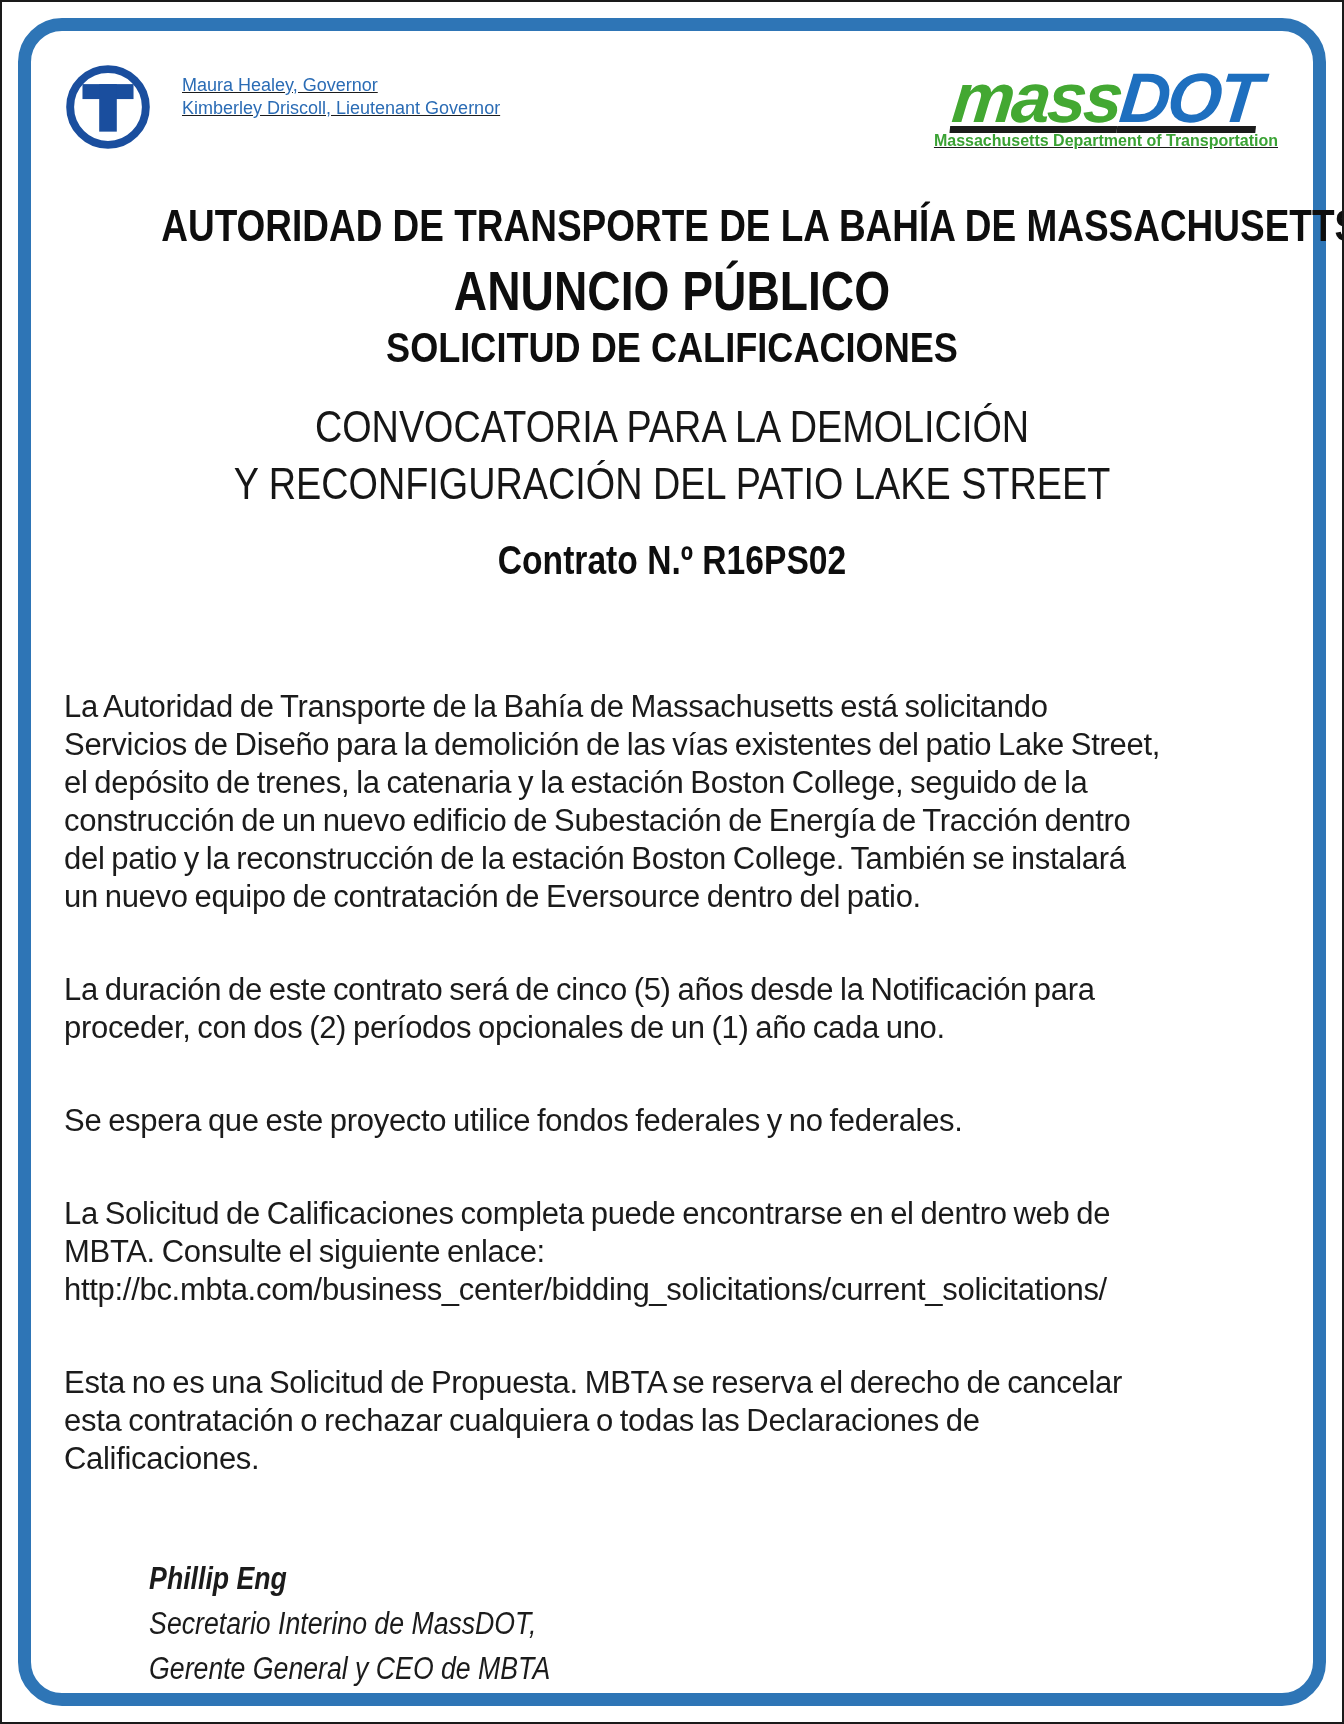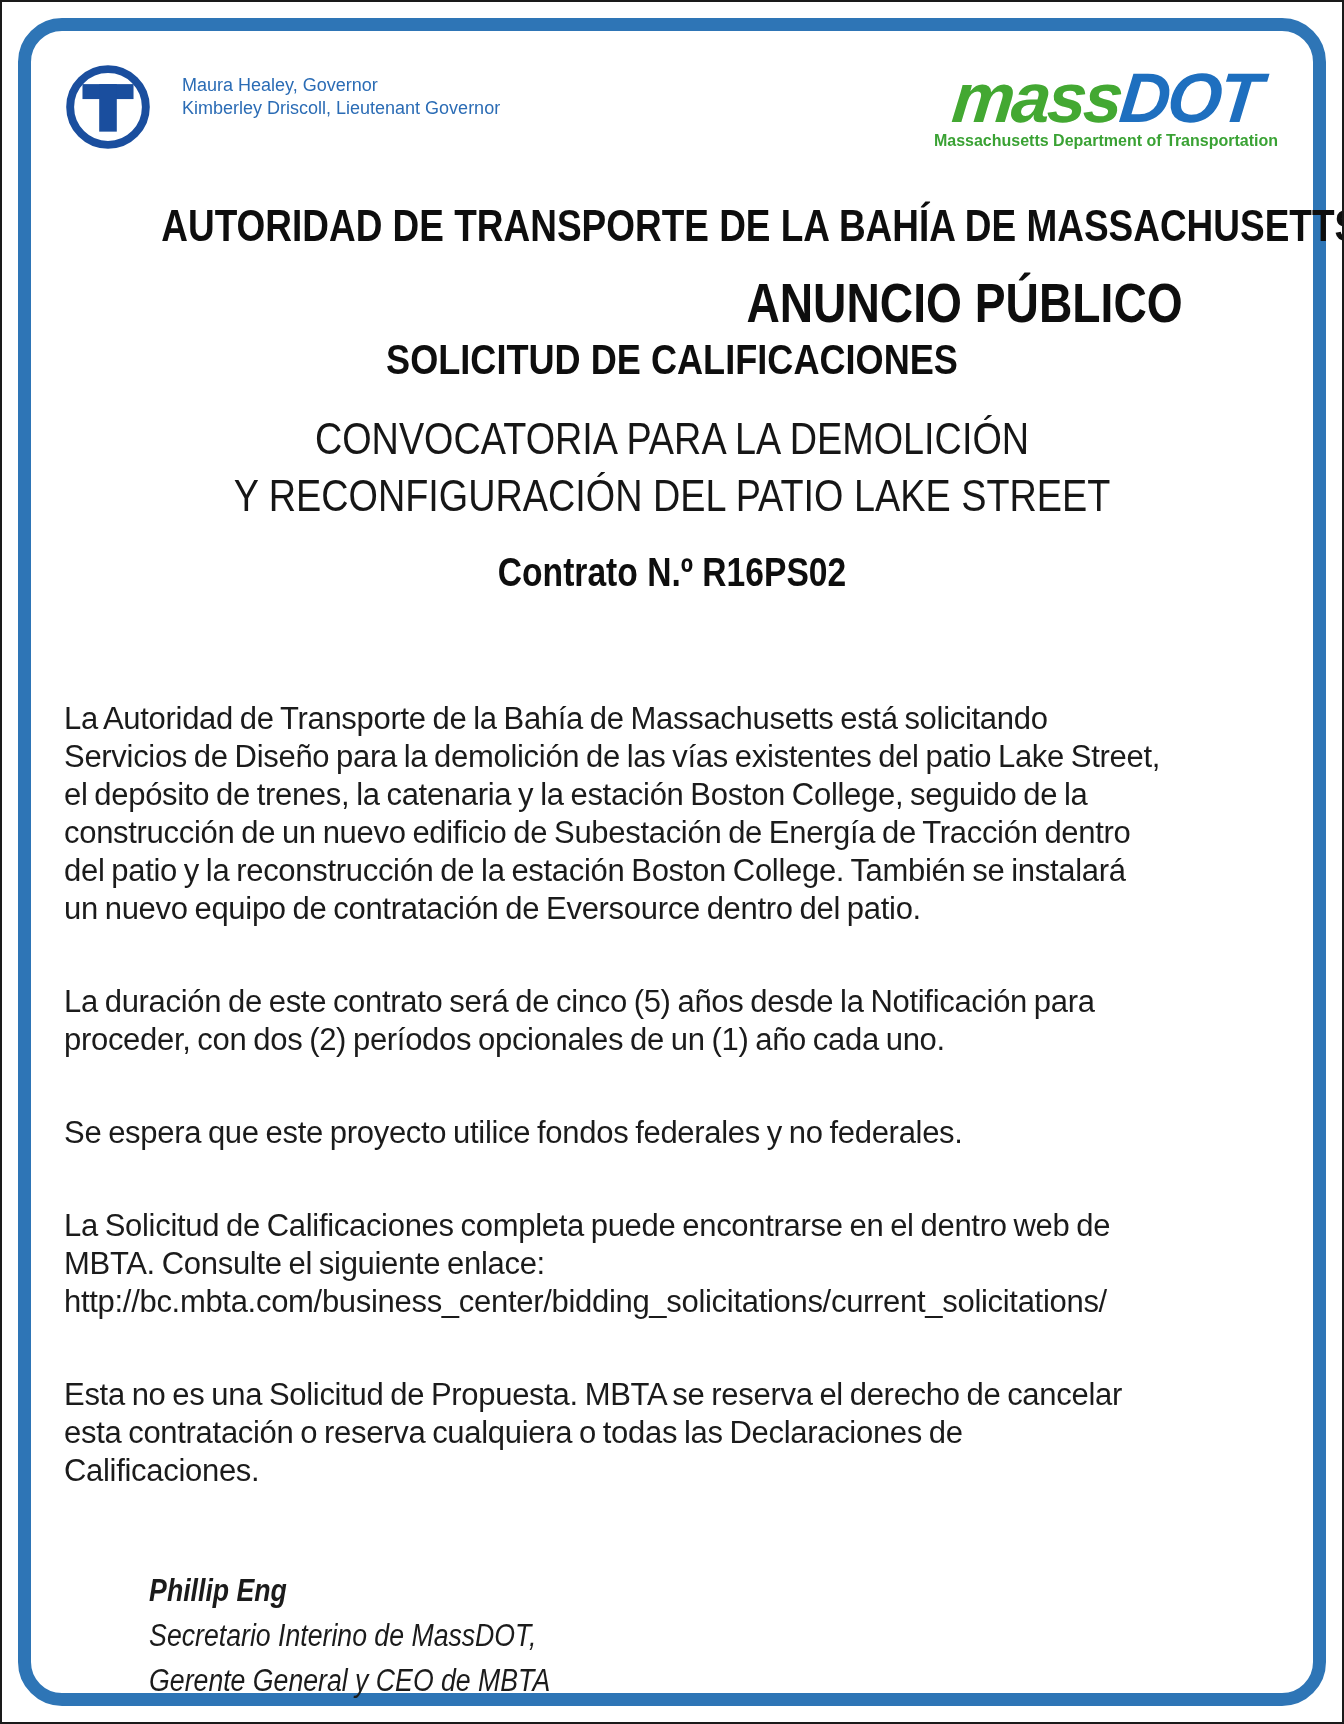--- a/index.html
+++ b/index.html
@@ -16,37 +16,37 @@
   .frame {
     position: absolute;
     top: 16px; left: 16px; right: 16px; bottom: 16px;
     border: 13px solid #2e75b6;
     border-radius: 44px;
     box-sizing: border-box;
     padding: 30px 33px 0 33px;
     background: #ffffff;
   }
   
-  .header { display: flex; justify-content: space-between; align-items: flex-start; height: 112px; }
+  .header { display: flex; justify-content: space-between; align-items: flex-start; height: 112px; text-decoration: underline; }
   .header-left { display: flex; align-items: flex-start; }
   .t-logo { width: 88px; height: 88px; margin-top: 2px; flex: 0 0 auto; }
   .officials { margin-left: 30px; margin-top: 13px; color: #2b6cb5; font-size: 18px; line-height: 23px; }
   .header-right { text-align: center; margin-top: 6px; margin-right: 2px; }
   .massdot-wordmark {
     font-style: italic; font-weight: bold; font-size: 70px; line-height: 62px;
     letter-spacing: -3px; transform: skewX(-6deg); white-space: nowrap;
   }
   .massdot-mass { color: #43a832; }
   .massdot-dot  { color: #1e6fbf; }
   .massdot-tagline { color: #3aa234; font-weight: bold; font-size: 16px; margin-top: 3px; letter-spacing: 0; }
   
   .center { text-align: center; }
   .cond { transform: scaleX(0.84); transform-origin: center; white-space: nowrap; }
   .h1 { margin-top: 28px; font-size: 44px; line-height: 50px; font-weight: bold; color: #0e0e0e; }
-  .h2 { margin-top: 21px;  font-size: 55px; line-height: 62px; font-weight: bold; color: #0e0e0e; text-align: right; }
+  .h2 { margin-top: 9px;  font-size: 55px; line-height: 62px; font-weight: bold; color: #0e0e0e; }
   .h3 { margin-top: 0;    font-size: 43px; line-height: 50px; font-weight: bold; color: #0e0e0e; }
   .conv { margin-top: 26px; font-size: 45px; line-height: 57px; font-weight: 300; color: #161616; }
   .contract { margin-top: 24px; font-size: 40px; line-height: 48px; font-weight: bold; color: #0e0e0e; }
   
   .body-copy { margin-top: 104px; }
   .para + .para { margin-top: 55px; }
   .line {
     font-size: 31px; line-height: 38px;
     letter-spacing: -0.3px; word-spacing: -1.5px;
     white-space: nowrap; color: #1b1b1b;
@@ -123,21 +123,21 @@
     <div class="para">
       <div class="line">La Solicitud de Calificaciones completa puede encontrarse en el dentro web de</div>
       <div class="line">MBTA. Consulte el siguiente enlace:</div>
       <div class="line">
         <a class="doc-link" href="#"><span class="u">http://bc.mbta.com/business_center/bidding_solicitations/current_solicitations</span><span>/</span></a>
       </div>
     </div>
 
     <div class="para">
       <div class="line">Esta no es una Solicitud de Propuesta. MBTA se reserva el derecho de cancelar</div>
-      <div class="line">esta contratación o reserva cualquiera o todas las Declaraciones de</div>
+      <div class="line">esta contratación o rechazar cualquiera o todas las Declaraciones de</div>
       <div class="line">Calificaciones.</div>
     </div>
 
   </div>
 
   <div class="signature">
     <div class="sig-line sig-name">Phillip Eng</div>
     <div class="sig-line">Secretario Interino de MassDOT,</div>
     <div class="sig-line">Gerente General y CEO de MBTA</div>
   </div>

